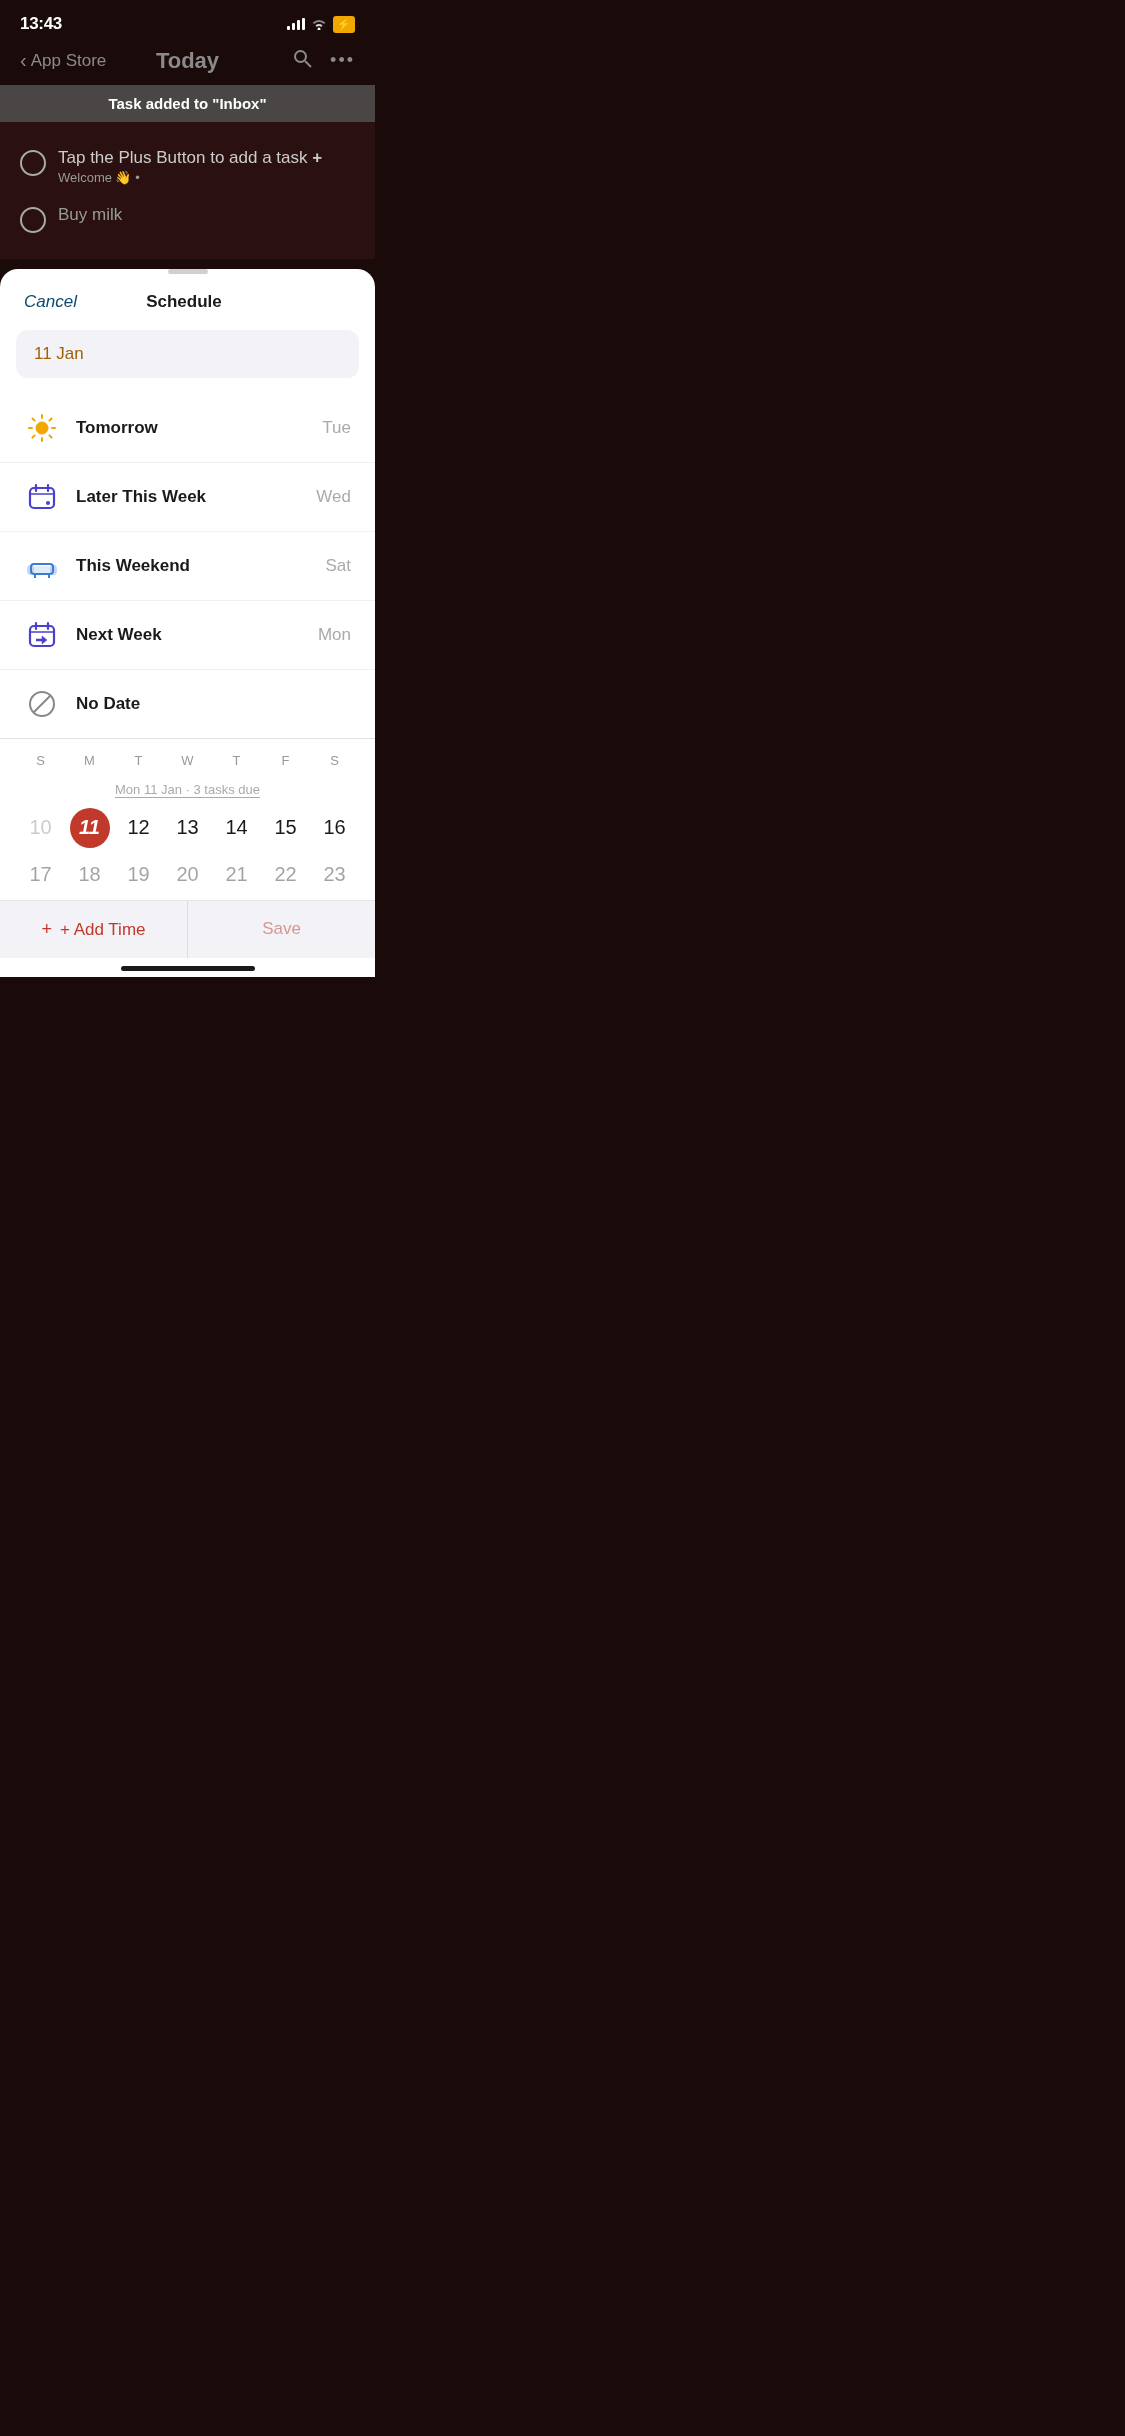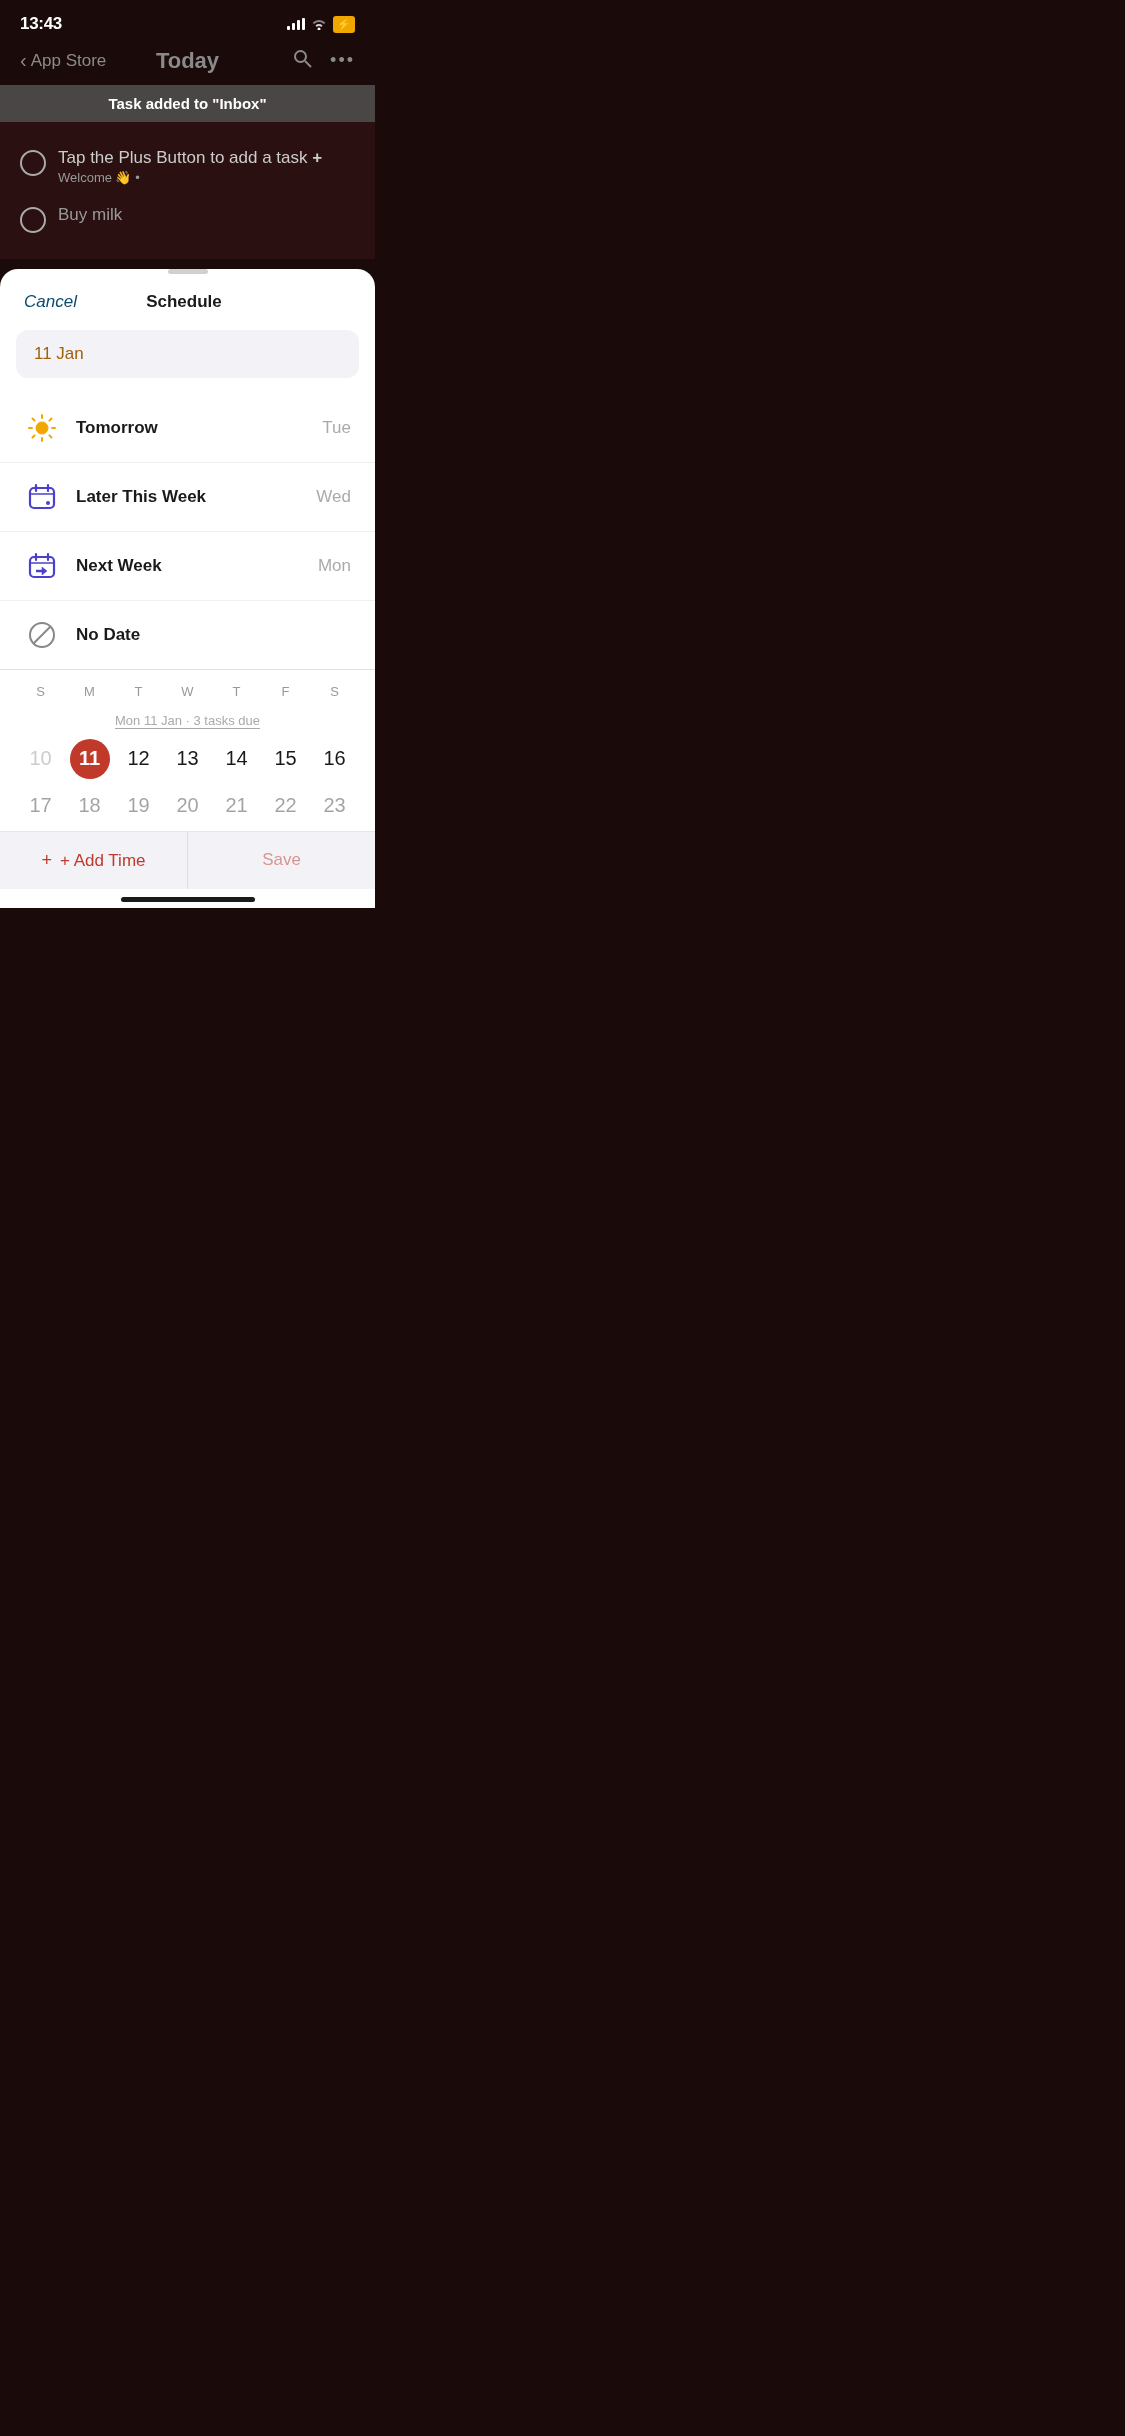--- a/index.html
+++ b/index.html
@@ -416,20 +416,36 @@
             <line x1="20" y1="2" x2="20" y2="8" stroke="#4b3fce" stroke-width="2.2" stroke-linecap="round"></line>
             <line x1="2" y1="11" x2="26" y2="11" stroke="#4b3fce" stroke-width="1.5"></line>
             <circle cx="20" cy="20" r="2" fill="#4b3fce"></circle>
           </svg>
         </div>
         <span class="option-label">Later This Week</span>
       </div>
       <span class="option-day">Wed</span>
     </div>
 
+    <div class="schedule-option">
+      <div class="option-left">
+        <div class="option-icon-wrap">
+          <svg width="30" height="24" viewBox="0 0 30 24" fill="none">
+            <rect x="4" y="10" width="22" height="10" rx="3" stroke="#3a7dd6" stroke-width="2"></rect>
+            <rect x="7" y="13" width="16" height="7" rx="2" fill="#3a7dd6" opacity="0.15" stroke="#3a7dd6" stroke-width="1.5"></rect>
+            <rect x="1" y="12" width="5" height="8" rx="2.5" fill="#3a7dd6" opacity="0.3" stroke="#3a7dd6" stroke-width="1.8"></rect>
+            <rect x="24" y="12" width="5" height="8" rx="2.5" fill="#3a7dd6" opacity="0.3" stroke="#3a7dd6" stroke-width="1.8"></rect>
+            <line x1="8" y1="20" x2="8" y2="24" stroke="#3a7dd6" stroke-width="2" stroke-linecap="round"></line>
+            <line x1="22" y1="20" x2="22" y2="24" stroke="#3a7dd6" stroke-width="2" stroke-linecap="round"></line>
+          </svg>
+        </div>
+        <span class="option-label">This Weekend</span>
+      </div>
+      <span class="option-day">Sat</span>
+    </div>
 
     <div class="schedule-option">
       <div class="option-left">
         <div class="option-icon-wrap">
           <svg width="28" height="28" viewBox="0 0 28 28" fill="none">
             <rect x="2" y="5" width="24" height="20" rx="4" stroke="#4b3fce" stroke-width="2.2"></rect>
             <line x1="8" y1="2" x2="8" y2="8" stroke="#4b3fce" stroke-width="2.2" stroke-linecap="round"></line>
             <line x1="20" y1="2" x2="20" y2="8" stroke="#4b3fce" stroke-width="2.2" stroke-linecap="round"></line>
             <line x1="2" y1="11" x2="26" y2="11" stroke="#4b3fce" stroke-width="1.5"></line>
             <polyline points="8,18 14,18 14,15 19,19 14,23 14,20 8,20" fill="#4b3fce" stroke="#4b3fce" stroke-width="0.5" stroke-linejoin="round"></polyline>
@@ -464,21 +480,21 @@
       <span class="dow-label">T</span>
       <span class="dow-label">F</span>
       <span class="dow-label">S</span>
     </div>
     <div class="cal-subtext">
       <span class="underline-dot">Mon 11 Jan · 3 tasks due</span>
     </div>
 
     <div class="calendar-week-row">
       <div class="cal-day cal-day-faded">10</div>
-      <div style="display:flex;justify-content:flex-end;align-items:center;">
+      <div style="display:flex;justify-content:flex-end;align-items:center;font-style:italic;">
         <div class="cal-day-today">11</div>
       </div>
       <div class="cal-day">12</div>
       <div class="cal-day">13</div>
       <div class="cal-day">14</div>
       <div class="cal-day">15</div>
       <div class="cal-day">16</div>
     </div>
 
     <div class="calendar-week-row" style="opacity:0.4;">

